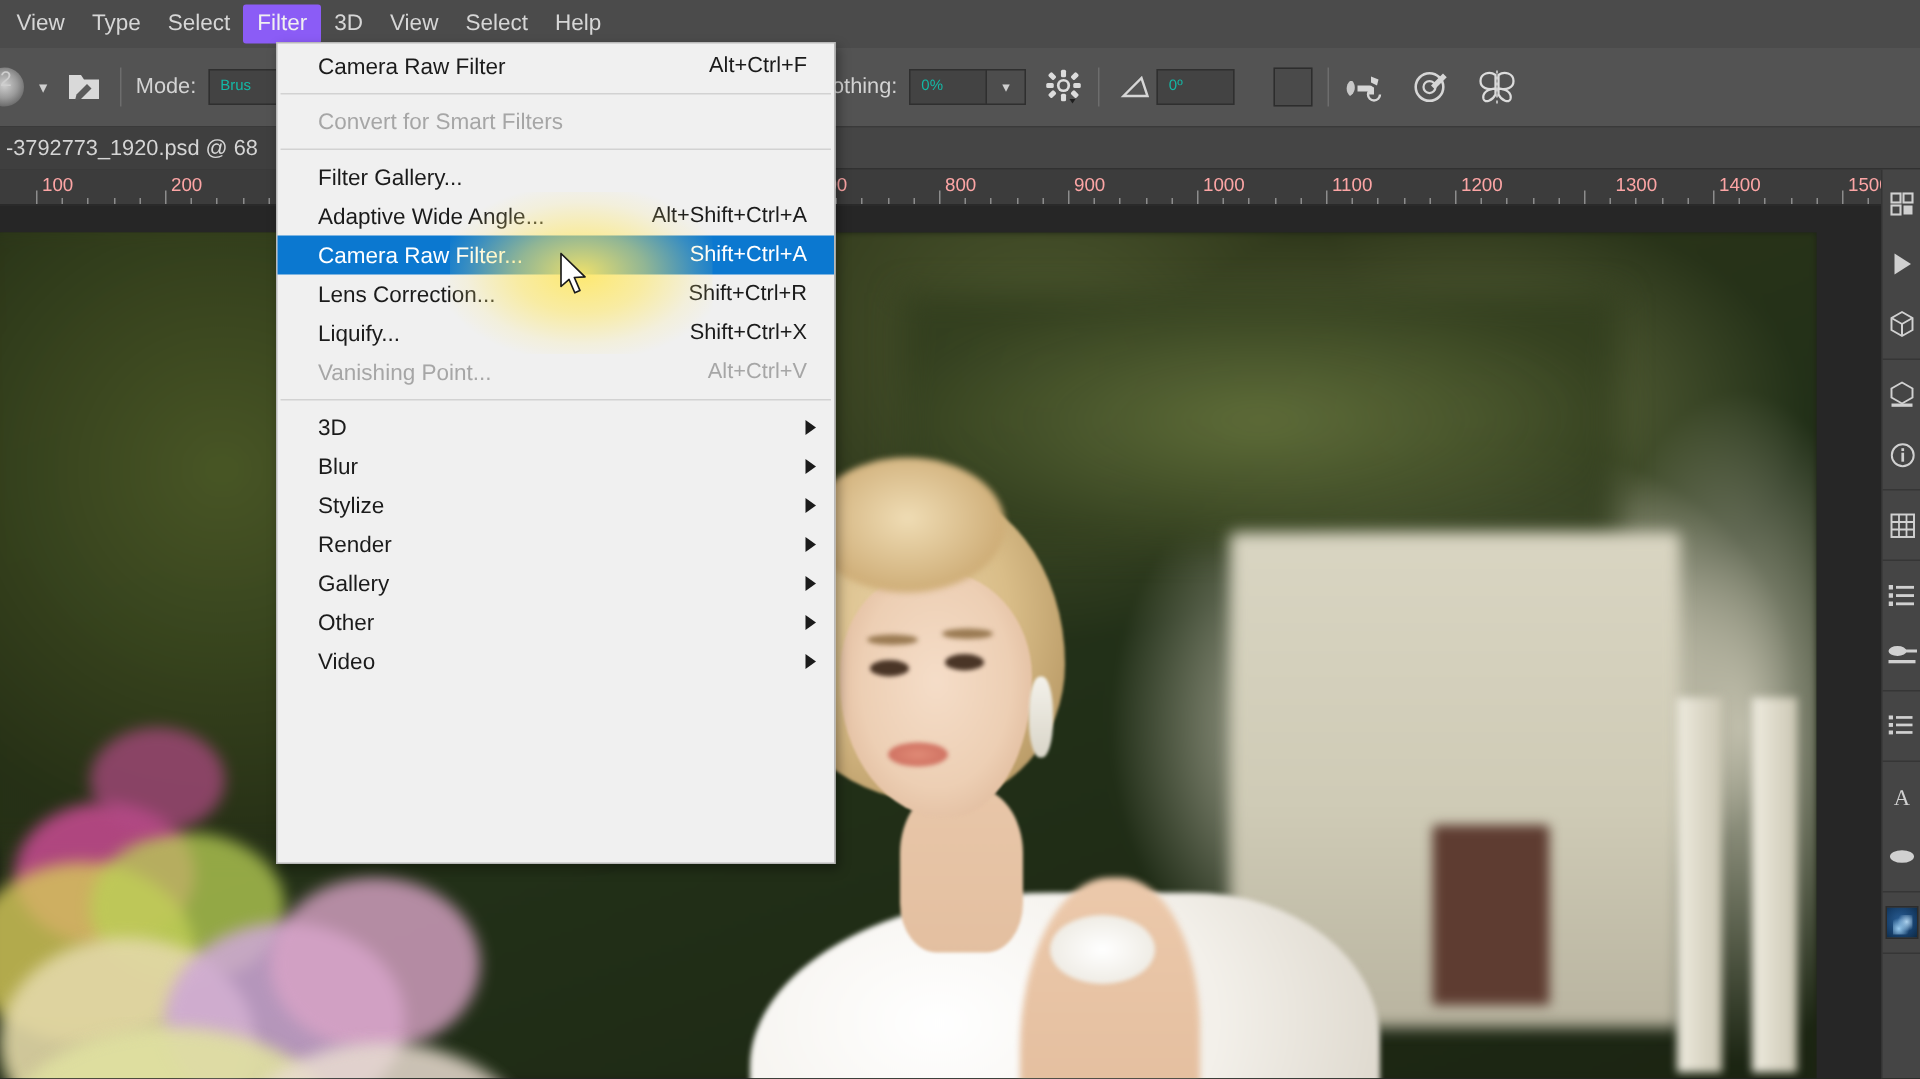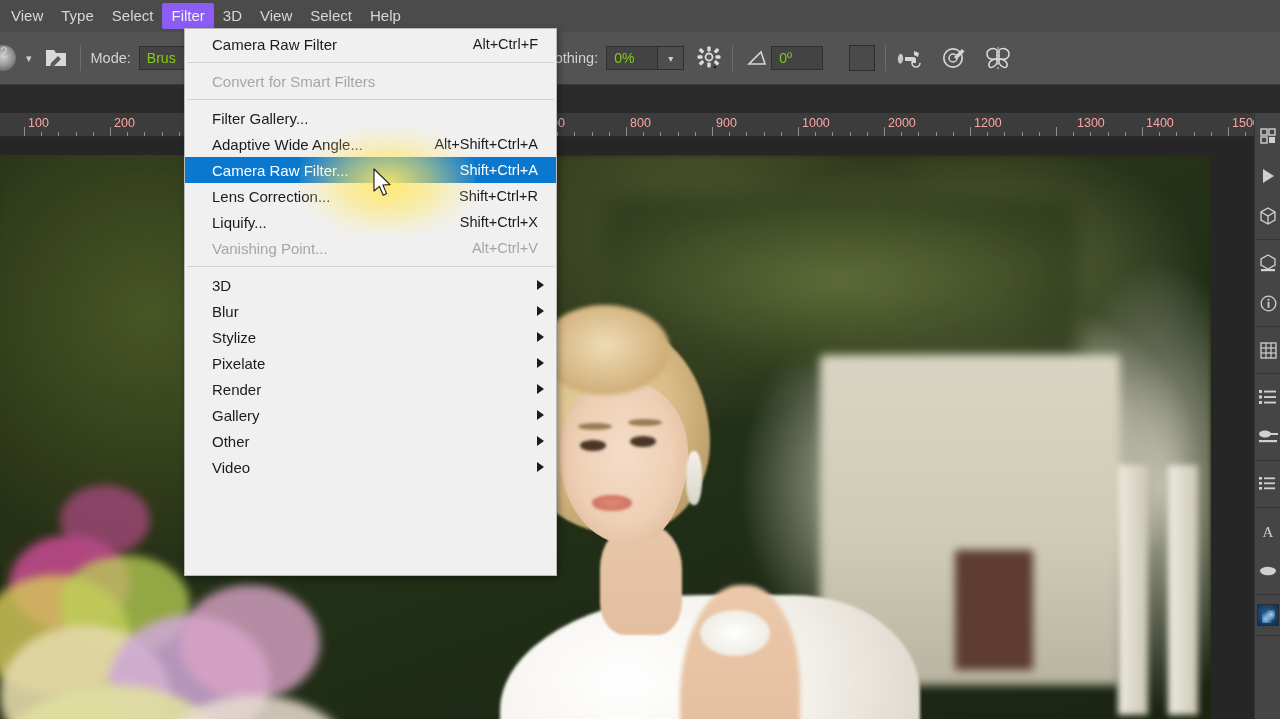--- a/index.html
+++ b/index.html
@@ -31,22 +31,22 @@
     background:radial-gradient(circle at 50% 45%, #cfcfcf 0%, #9a9a9a 45%, #6a6a6a 75%, #565656 100%);
   }
   .brush-size{ position:absolute; left:0px; top:44px; font-size:14px; color:#cfcfcf; }
   .chev{ color:#cfcfcf; font-size:11px; padding:0 10px; }
   .tool-icon-box{
     width:28px; height:28px; display:flex; align-items:center; justify-content:center;
   }
   .sep{ width:1px; height:26px; background:#6d6d6d; margin:0 10px; }
   .ob-label{ font-size:14.5px; color:#d3d3d3; white-space:nowrap; }
   .ob-field{
-    background:#434343; border:1px solid #2f2f2f; color:#84cc16;
-    font-size:14px; height:24px; line-height:22px; padding:0 7px; min-width:52px;
+    background:#434343; border:1px solid #2f2f2f; color:#14b8a6;
+    font-size:10px; height:24px; line-height:22px; padding:0 7px; min-width:52px;
   }
   .ob-field.num{ text-align:left; }
   .ob-combo{
     display:flex; align-items:stretch; height:24px;
   }
   .ob-combo .ob-drop{
     background:#4d4d4d; border:1px solid #2f2f2f; border-left:none; width:26px;
     display:flex; align-items:center; justify-content:center; color:#cfcfcf; font-size:10px;
   }
   .gearwrap{ position:relative; width:26px; height:26px; }
@@ -336,20 +336,23 @@
         <path d="M13 4 C9 1 3 3 3 8 C3 13 8 14 13 13 Z" fill="none" stroke="#dcdcdc" stroke-width="1.5"></path>
         <path d="M13 13 C8 13 4 16 5 20 C6 23 11 21 13 17 Z" fill="none" stroke="#dcdcdc" stroke-width="1.5"></path>
         <path d="M15 4 C19 1 25 3 25 8 C25 13 20 14 15 13 Z" fill="none" stroke="#dcdcdc" stroke-width="1.5"></path>
         <path d="M15 13 C20 13 24 16 23 20 C22 23 17 21 15 17 Z" fill="none" stroke="#dcdcdc" stroke-width="1.5"></path>
         <line x1="14" y1="1" x2="14" y2="23" stroke="#dcdcdc" stroke-width="1" stroke-dasharray="2 2"></line>
       </svg>
     </div>
   </div>
   <div class="brush-size">2</div>
 
+  <div class="tabbar">
+    <div class="doctab">-3792773_1920.psd @ 68</div>
+  </div>
 
   <div class="ruler" id="ruler">
       <div class="rtick major" style="left: 24px;"></div>
       <div class="rtick minor" style="left: 41.2px;"></div>
       <div class="rtick minor" style="left: 58.4px;"></div>
       <div class="rtick minor" style="left: 75.6px;"></div>
       <div class="rtick minor" style="left: 92.8px;"></div>
       <div class="rlabel" style="left: 28px;">100</div>
       <div class="rtick major" style="left: 110px;"></div>
       <div class="rtick minor" style="left: 127.2px;"></div>
@@ -403,21 +406,21 @@
       <div class="rtick minor" style="left: 815.2px;"></div>
       <div class="rtick minor" style="left: 832.4px;"></div>
       <div class="rtick minor" style="left: 849.6px;"></div>
       <div class="rtick minor" style="left: 866.8px;"></div>
       <div class="rlabel" style="left: 802px;">1000</div>
       <div class="rtick major" style="left: 884px;"></div>
       <div class="rtick minor" style="left: 901.2px;"></div>
       <div class="rtick minor" style="left: 918.4px;"></div>
       <div class="rtick minor" style="left: 935.6px;"></div>
       <div class="rtick minor" style="left: 952.8px;"></div>
-      <div class="rlabel" style="left: 888px;">2000</div>
+      <div class="rlabel" style="left: 888px;">1100</div>
       <div class="rtick major" style="left: 970px;"></div>
       <div class="rtick minor" style="left: 987.2px;"></div>
       <div class="rtick minor" style="left: 1004.4px;"></div>
       <div class="rtick minor" style="left: 1021.6px;"></div>
       <div class="rtick minor" style="left: 1038.8px;"></div>
       <div class="rlabel" style="left: 974px;">1200</div>
       <div class="rtick major" style="left: 1056px;"></div>
       <div class="rtick minor" style="left: 1073.2px;"></div>
       <div class="rtick minor" style="left: 1090.4px;"></div>
       <div class="rtick minor" style="left: 1107.6px;"></div>
@@ -623,24 +626,20 @@
       </div>
       <div class="mrow">
         <span class="mlabel">Blur</span>
         <span class="arrow"></span>
       </div>
       <div class="mrow">
         <span class="mlabel">Stylize</span>
         <span class="arrow"></span>
       </div>
       <div class="mrow">
-        <span class="mlabel">Pixelate</span>
-        <span class="arrow"></span>
-      </div>
-      <div class="mrow">
         <span class="mlabel">Render</span>
         <span class="arrow"></span>
       </div>
       <div class="mrow">
         <span class="mlabel">Gallery</span>
         <span class="arrow"></span>
       </div>
       <div class="mrow">
         <span class="mlabel">Other</span>
         <span class="arrow"></span>

